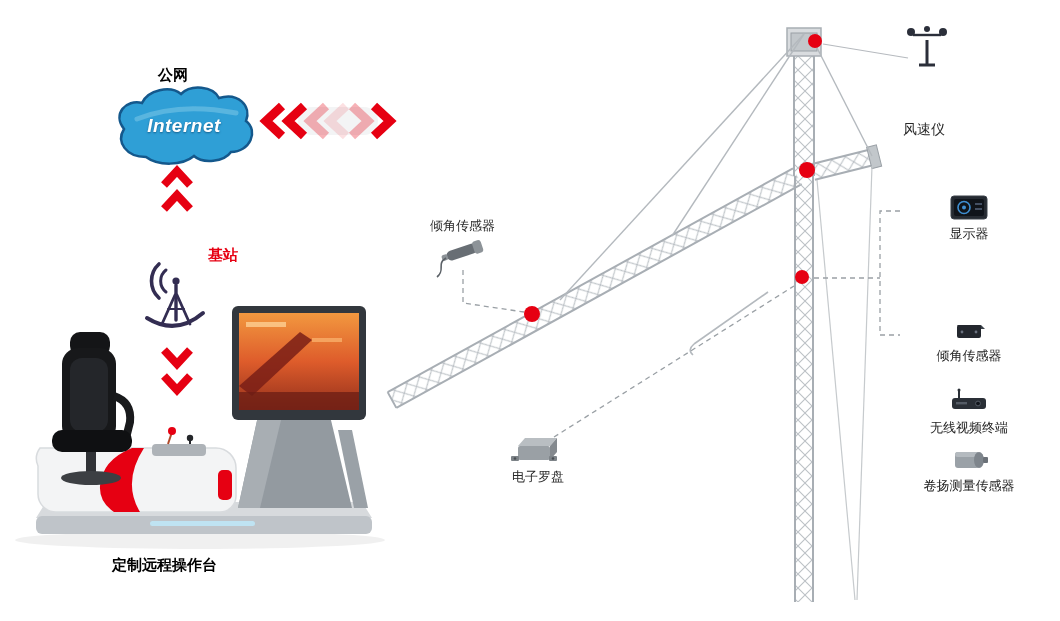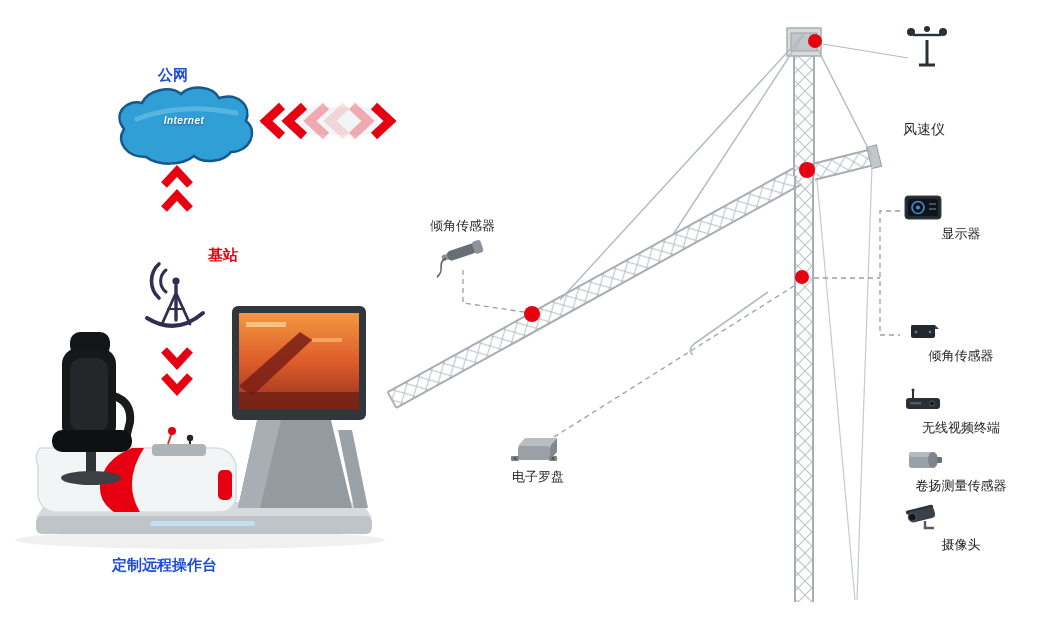--- a/index.html
+++ b/index.html
@@ -1,34 +1,34 @@
 <!DOCTYPE html>
 <html><head>
 <meta charset="utf-8">
 <style>
   * { box-sizing: border-box; margin: 0; padding: 0; }
   html,body { background:#fff; }
   body { font-family:"Liberation Sans","DejaVu Sans",sans-serif; }
   .canvas { position:relative; width:1060px; height:621px; background:#ffffff; overflow:hidden; }
   .scene { position:absolute; left:0; top:0; }
 
-  .lbl { position:absolute; white-space:nowrap; color:#1d4ed8; }
+  .lbl { position:absolute; white-space:nowrap; color:#000000; }
   .lbl-bold { font-weight:bold; font-size:15px; }
   #lbl-gongwang   { left:158px; top:66px; }
   #lbl-internet   { left:128px; top:115px; width:112px; text-align:center; color:#ffffff;
-                    font-style:italic; font-weight:bold; font-size:10px; letter-spacing:.5px;
+                    font-style:italic; font-weight:bold; font-size:19px; letter-spacing:.5px;
                     text-shadow:0 1px 2px rgba(8,60,100,.65); }
   #lbl-jizhan     { left:160px; top:246px; color:#e60012;margin-left:48px; }
   #lbl-console    { left:112px; top:556px; }
   #lbl-fengsu     { left:903px; top:81px;  font-size:14px; color:#2a2a2a;margin-top:40px; }
   #lbl-chengzhong { left:430px; top:217px; font-size:13px; color:#2a2a2a; }
   #lbl-luopan     { left:512px; top:468px; font-size:13px; color:#2a2a2a; }
 
   .device-list { position:absolute; left:893px; top:0; width:120px; height:621px; }
-  .device { position:absolute; left:8px; width:120px; display:flex; flex-direction:column; }
+  .device { position:absolute; left:16px; width:120px; display:flex; flex-direction:column; align-items:center; }
   .device-label { font-size:13px; color:#222; margin-top:3px; text-align:center; }
   #device-0 { top:194px; } #device-1 { top:258px; } #device-2 { top:318px; }
   #device-3 { top:388px; } #device-4 { top:446px; } #device-5 { top:503px; }
 </style>
 </head>
 <body>
 
 <div class="canvas">
 
   <svg class="scene" width="1060" height="621" viewBox="0 0 1060 621">
@@ -258,26 +258,15 @@
     <div class="device" id="device-4">
       <svg width="44" height="28" viewBox="0 0 44 28">
         <rect x="8" y="6" width="24" height="16" rx="3" fill="#9aa1a7"></rect>
         <rect x="8" y="6" width="24" height="5" rx="2.5" fill="#b4babf"></rect>
         <ellipse cx="32" cy="14" rx="5" ry="8" fill="#7e858c"></ellipse>
         <rect x="36" y="11" width="5" height="6" rx="1" fill="#6b7178"></rect>
       </svg>
       <div class="device-label">卷扬测量传感器</div>
     </div>
 
-    <div class="device" id="device-5">
-      <svg width="44" height="30" viewBox="0 0 44 30">
-        <g transform="rotate(-14 22 12)">
-          <rect x="6" y="4" width="28" height="4" rx="2" fill="#2c3138"></rect>
-          <rect x="8" y="6" width="26" height="11" rx="4" fill="#3b4149"></rect>
-          <circle cx="11" cy="11.5" r="4" fill="#14181d" stroke="#5a6169"></circle>
-        </g>
-        <path d="M24,18 L24,25 L33,25" stroke="#555c64" stroke-width="2.5" fill="none"></path>
-      </svg>
-      <div class="device-label">摄像头</div>
-    </div>
 
   </div>
 </div>
 
 </body></html>

